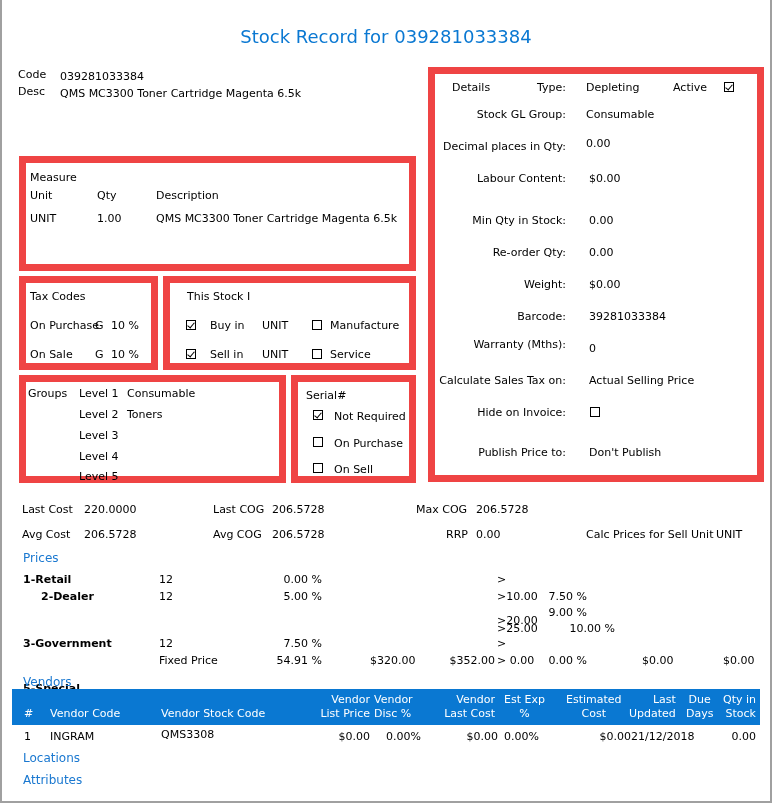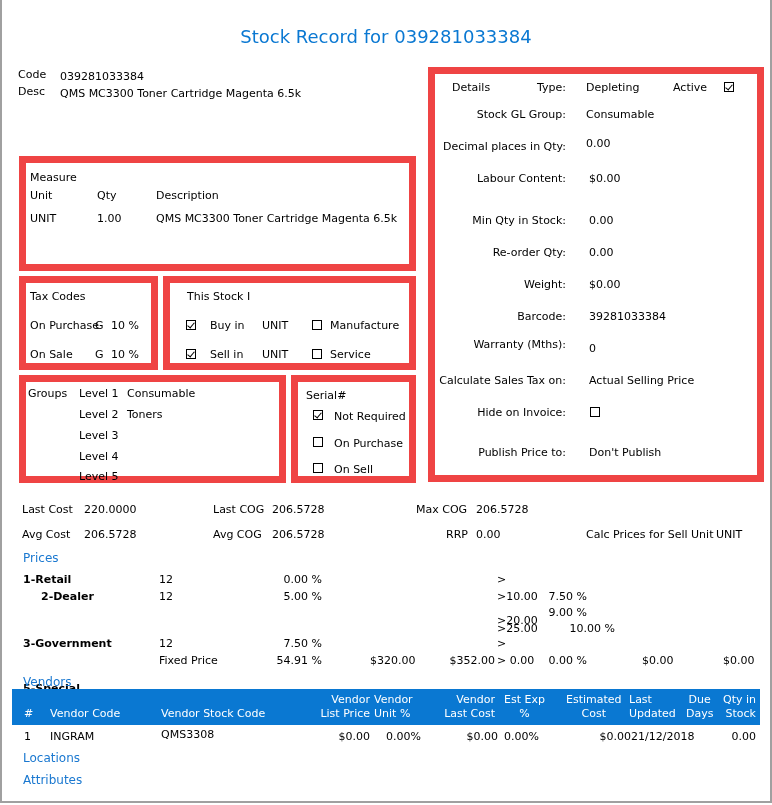--- a/index.html
+++ b/index.html
@@ -176,35 +176,35 @@
 <div class="vhead">
   <div class="abs" style="left:12px;top:18px;">#</div>
   <div class="abs" style="left:38px;top:18px;">Vendor  Code</div>
   <div class="abs" style="left:149px;top:18px;">Vendor Stock Code</div>
   <div class="abs r" style="left:290px;width:68px;top:4px;">
       <div>Vendor</div>
       <div>List Price</div>
     </div>
   <div class="abs" style="left:362px;top:4px;">
       <div>Vendor</div>
-      <div>Unit %</div>
+      <div>Disc %</div>
     </div>
   <div class="abs r" style="left:410px;width:73px;top:4px;">
       <div>Vendor</div>
       <div>Last Cost</div>
     </div>
   <div class="abs" style="left:492px;top:4px;text-align:center;">
       <div>Est Exp</div>
       <div>%</div>
     </div>
   <div class="abs" style="left:554px;top:4px;text-align:center;">
       <div>Estimated</div>
       <div>Cost</div>
     </div>
-  <div class="abs" style="left:617px;top:4px;text-align:left;">
+  <div class="abs" style="left:617px;top:4px;text-align:right;">
       <div>Last</div>
       <div>Updated</div>
     </div>
   <div class="abs" style="left:674px;top:4px;text-align:center;">
       <div>Due</div>
       <div>Days</div>
     </div>
   <div class="abs r" style="left:706px;width:38px;top:4px;">
       <div>Qty in</div>
       <div>Stock</div>

